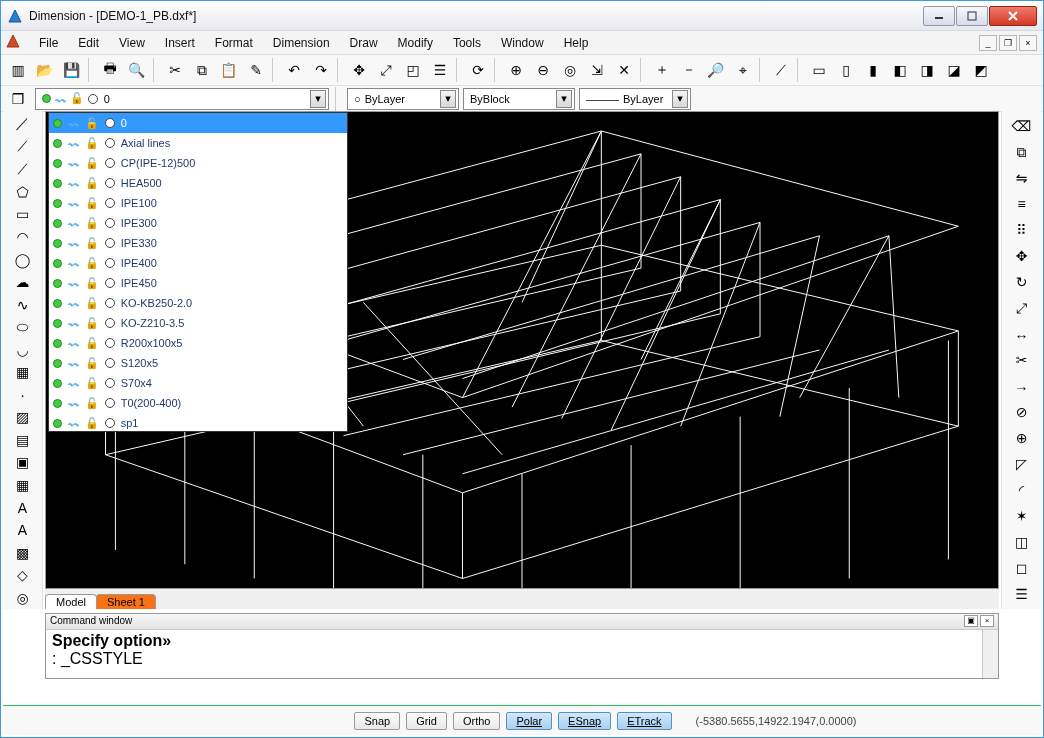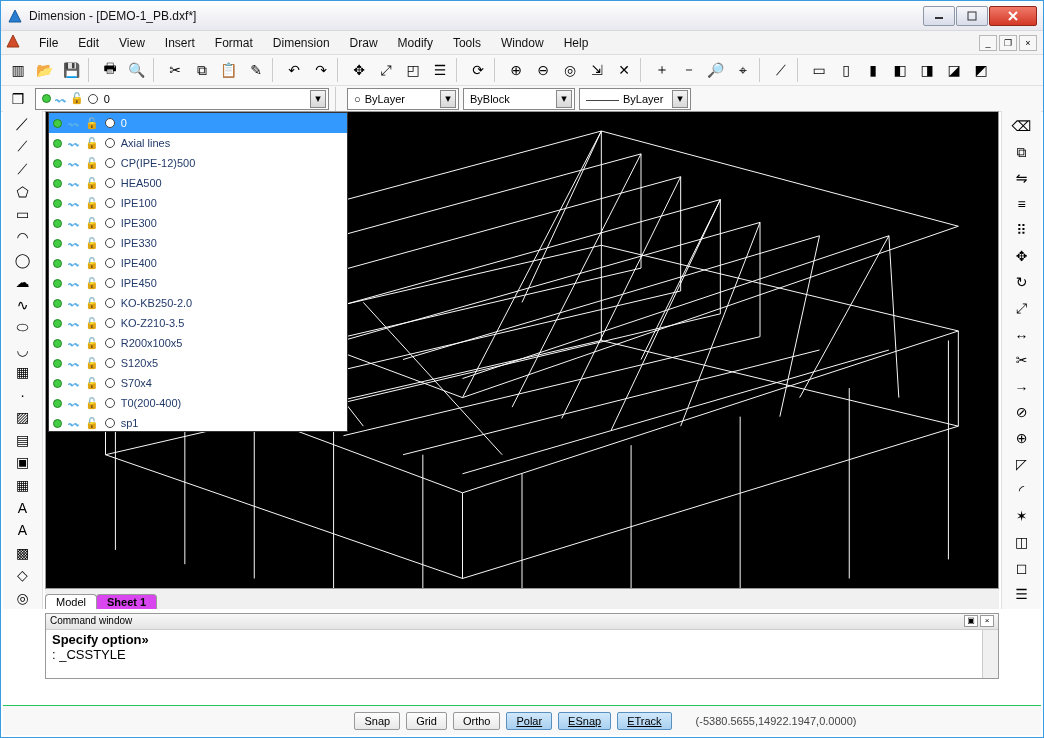--- a/index.html
+++ b/index.html
@@ -34,31 +34,31 @@
 .canvas { flex:1; background:#000; position:relative; overflow:hidden; border:1px solid #999;}
 .layerdropdown { position:absolute; top:0; left:2px; width:300px; background:#fff; border:1px solid #333; z-index:10; max-height:320px; overflow:auto;}
 .layerdropdown .ldrow { height:20px; display:flex; align-items:center; font-size:11px; padding:0 4px; gap:6px; color:#223a6a;}
 .layerdropdown .ldrow.sel { background:#3399ff; color:#fff; }
 .ldrow .bulb { width:9px; height:9px; border-radius:50%; background:#4c4; border:1px solid #282;}
 .ldrow .freeze { color:#5bb0e8; font-size:11px;}
 .ldrow .lock { color:#c9a227; font-size:11px;}
 .ldrow .colbox { width:10px; height:10px; background:#fff; border:1px solid #444; border-radius:50%;}
 .tabs { height:20px; background:#f0f0f0; display:flex; align-items:flex-end; padding-left:0; font-size:11px;}
 .tab { border:1px solid #999; border-bottom:none; background:#fff; padding:1px 10px; margin-right:-1px; border-radius:4px 4px 0 0;}
-.tab.inactive { background:#d946ef;font-weight:bold; }
+.tab.inactive { background:#f97316; }
 
 .vtoolbar { position:absolute; top:110px; width:40px; bottom:128px; background:#f8f8f8; display:flex; flex-direction:column; align-items:center; padding-top:2px; gap:0px;}
 .vtoolbar.left { left:2px; border-right:1px solid #e0e0e0;}
 .vtoolbar.right { right:2px; border-left:1px solid #e0e0e0;}
 .vbtn { width:24px; height:24px; display:flex;align-items:center;justify-content:center; font-size:14px; margin:1px 0;}
 
 .cmdwin { position:absolute; left:44px; right:44px; bottom:58px; height:66px; border:1px solid #999; background:#fff; display:flex; flex-direction:column;}
 .cmdwin .hdr { height:16px; background:linear-gradient(#f8f8f8,#e4e4e4); font-size:10px; padding:1px 4px; border-bottom:1px solid #ccc; display:flex;}
 .cmdwin .hdr .hbtn { width:14px; height:12px; border:1px solid #999; margin-left:2px; background:#fff; font-size:8px; text-align:center; line-height:10px;}
-.cmdwin .body { flex:1; font-size:13px; padding:2px 6px; position:relative;}
+.cmdwin .body { flex:1; font-size:16px; padding:2px 6px; position:relative;}
 .cmdwin .scroll { position:absolute; right:0; top:0; bottom:0; width:16px; background:#f0f0f0; border-left:1px solid #ccc;}
 .opt { font-weight:bold;}
 
 .statusbar { position:absolute; left:2px; right:2px; bottom:2px; height:30px; background:#f8f8f8; border-top:1px solid #22c55e; display:flex; align-items:center; justify-content:center; gap:6px; font-size:11px;}
 .statusbar .spacer-left { flex:1; }
 .sbtn { border:1px solid #999; background:linear-gradient(#fdfdfd,#e8e8e8); padding:2px 9px; border-radius:2px; font-size:11px;}
 .sbtn.on { background:linear-gradient(#d0e8fb,#a8d0f0); border-color:#5a90c0;text-decoration:underline;}
 .coords { margin-left:18px; color:#444; flex:1; text-align:left;}
 
 .i { display:inline-block; }

